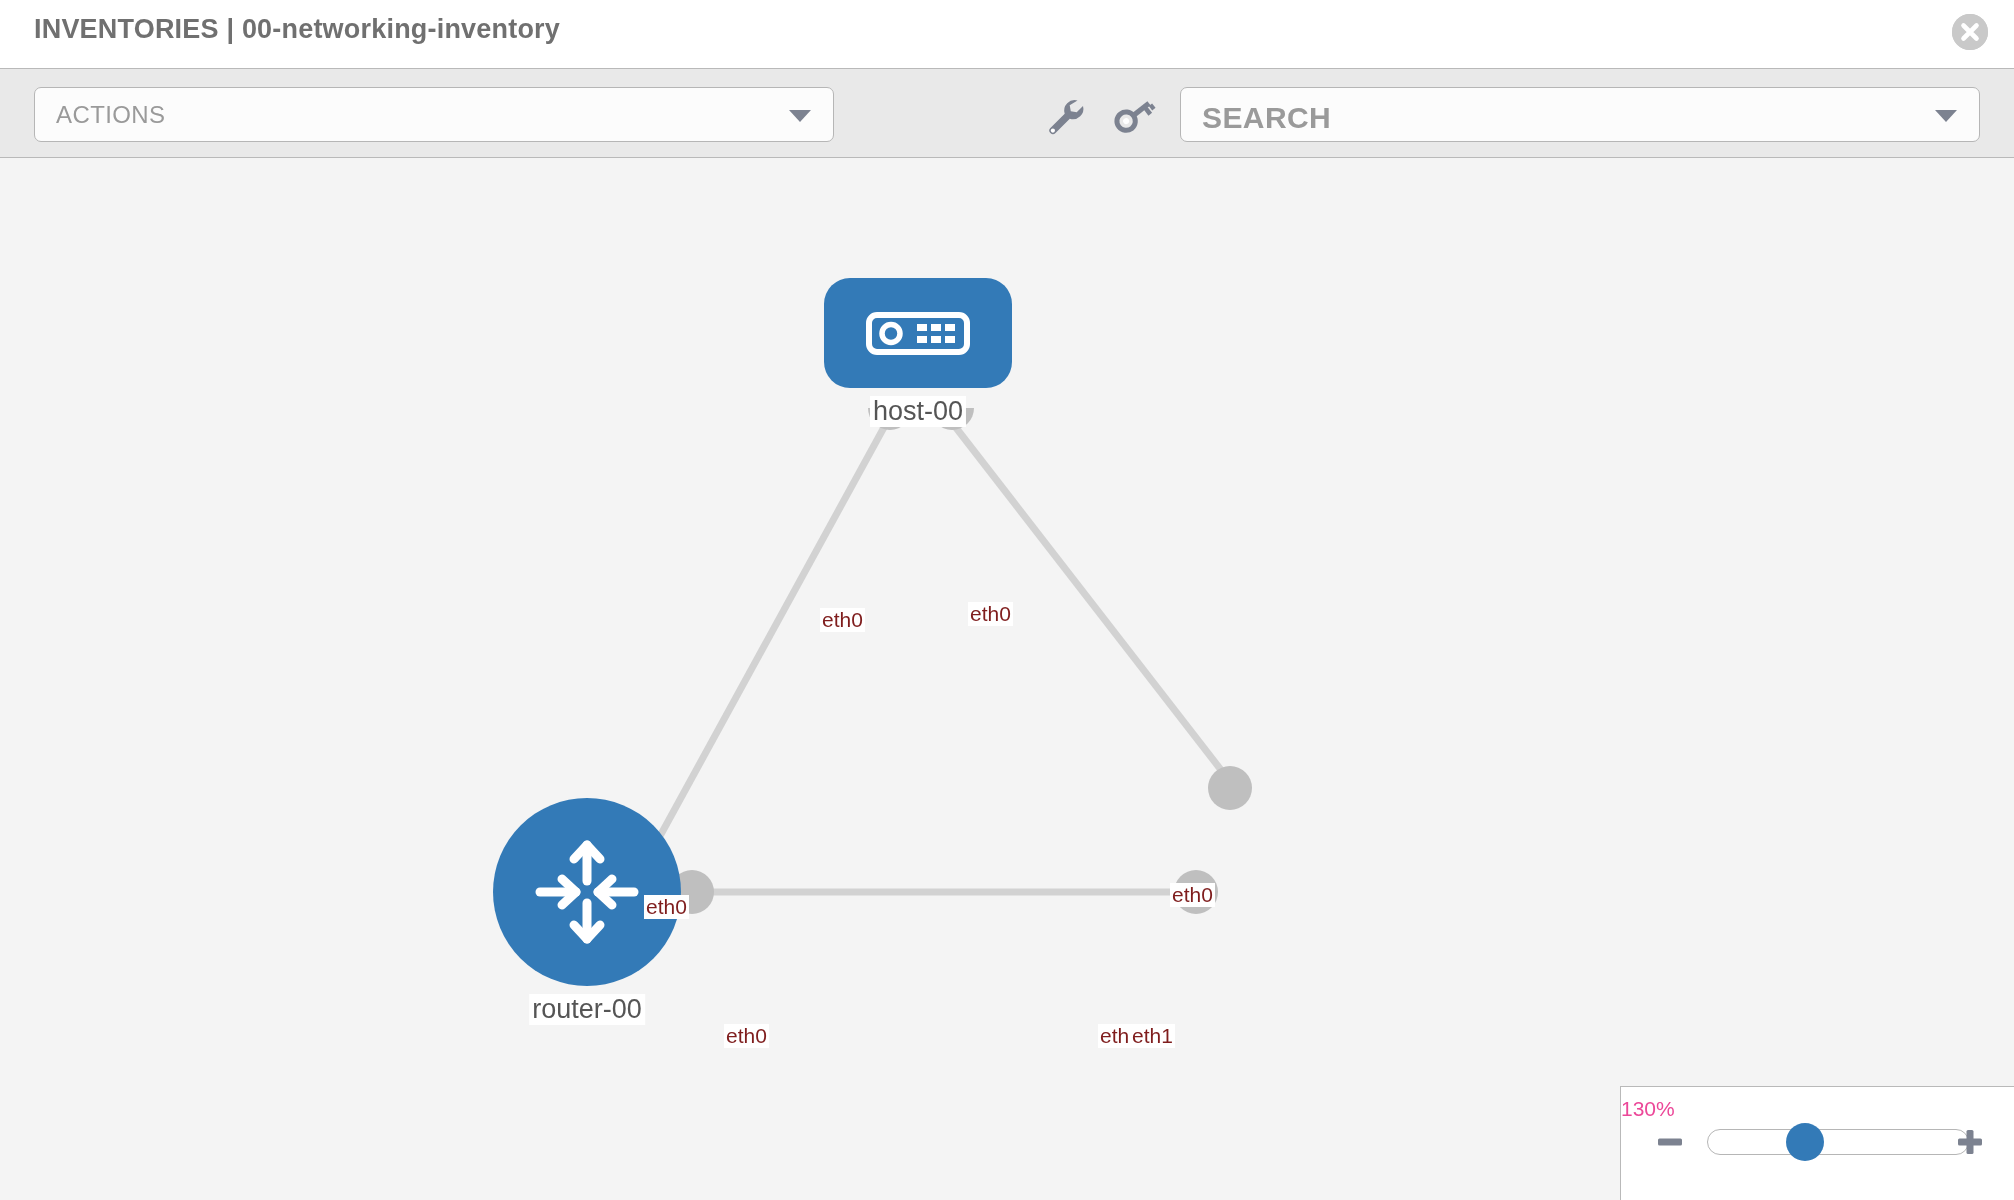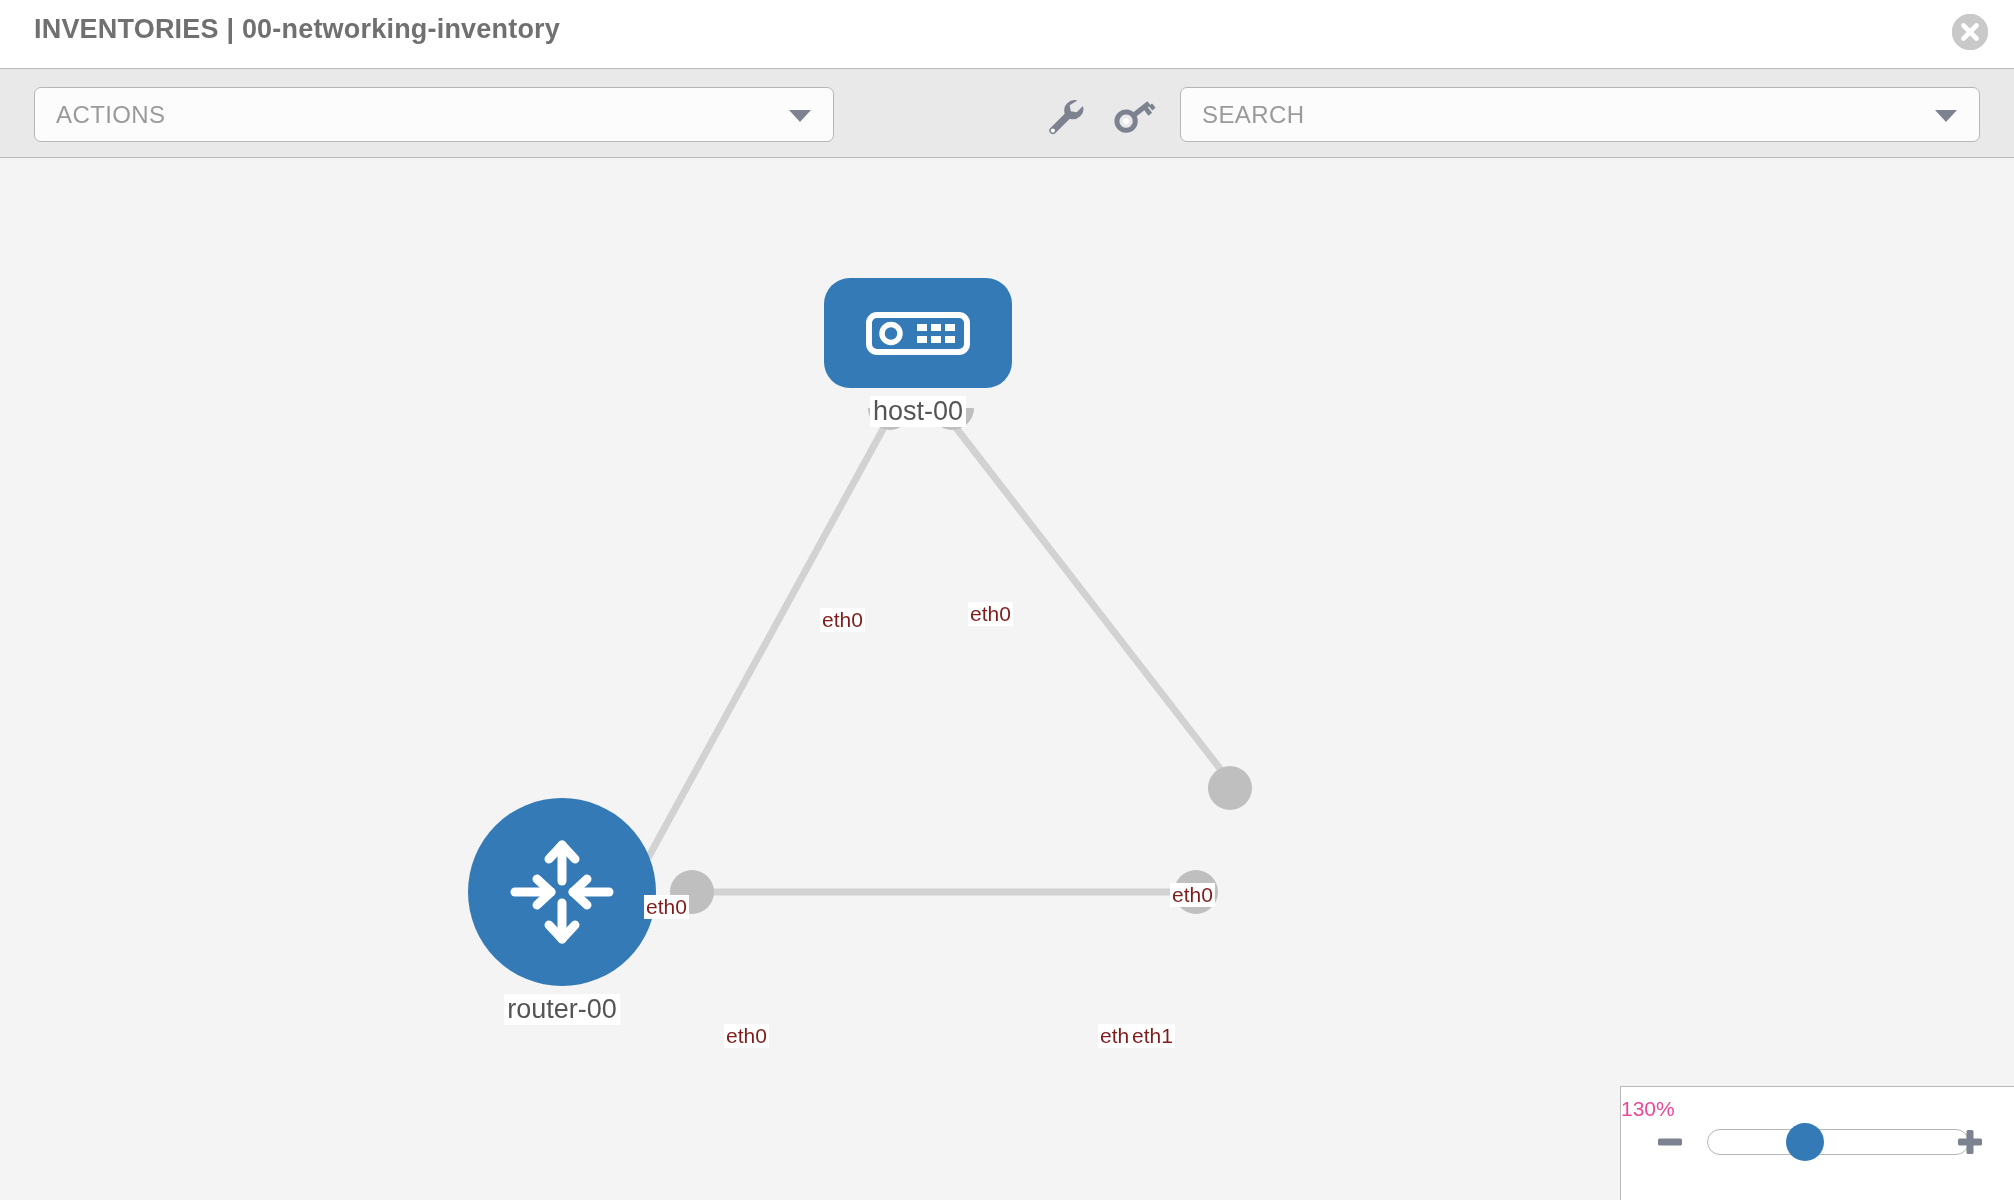--- a/index.html
+++ b/index.html
@@ -61,21 +61,21 @@
   .tool-icon.key    { left: 1110px; }
   .search-box {
     position: absolute; left: 1180px; top: 18px;
     width: 800px; height: 55px;
     background: #fcfcfc;
     border: 1px solid #b6b6b6; border-radius: 7px;
     cursor: text;
   }
   .search-box .ph {
     position: absolute; left: 21px; top: 13px;
-    font-size: 24px; color: #9a9a9a; letter-spacing: 0.4px;
+    font-size: 30px; color: #9a9a9a; letter-spacing: 0.4px; font-weight: bold;
   }
 
   
   .canvas {
     position: absolute; left: 0; top: 158px;
     width: 2014px; height: 1042px;
     background: #f4f4f4;
     overflow: hidden;
   }
   .topo-svg { position: absolute; left: 0; top: 0; }
@@ -206,21 +206,21 @@
           <rect x="65" y="19" width="10" height="7" fill="#ffffff"></rect>
           <rect x="79" y="19" width="10" height="7" fill="#ffffff"></rect>
           <rect x="51" y="31" width="10" height="7" fill="#ffffff"></rect>
           <rect x="65" y="31" width="10" height="7" fill="#ffffff"></rect>
           <rect x="79" y="31" width="10" height="7" fill="#ffffff"></rect>
         </svg>
       </div>
       <div class="node-label" style="top:118px;text-align:center;">host-00</div>
     </div>
 
-    <div class="node" style="left:468px; top:640px; width:188px; height:188px;">
+    <div class="node" style="left:493px; top:640px; width:188px; height:188px;">
       <div class="node-shape circle" style="width:188px; height:188px;">
         <svg width="118" height="118" viewBox="0 0 118 118">
           <g fill="none" stroke="#ffffff" stroke-width="9" stroke-linecap="round" stroke-linejoin="round">
 
             <path d="M59 48 L59 12"></path>
             <path d="M46 26 L59 12 L72 26"></path>
 
             <path d="M59 70 L59 106"></path>
             <path d="M46 92 L59 106 L72 92"></path>
 

